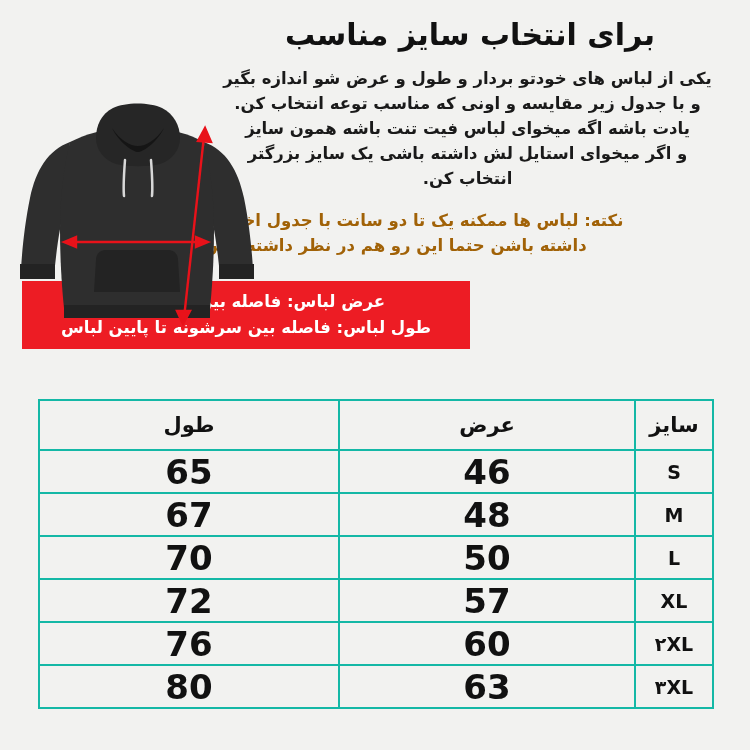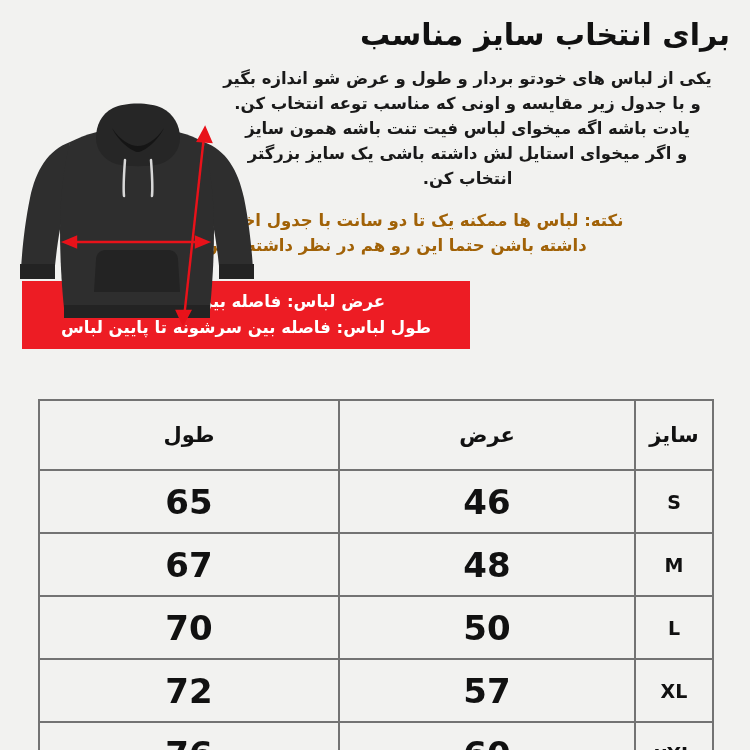--- a/index.html
+++ b/index.html
@@ -29,21 +29,21 @@
     left: 0;
     width: 750px;
     height: 380px;
   }
 
   .headline {
     position: absolute;
     top: 16px;
     right: 20px;
     width: 520px;
-    text-align: right;
+    text-align: center;
     font-size: 30px;
     font-weight: bold;
     color: #111;
     letter-spacing: 0px;
     line-height: 1.25;
   }
 
   .intro {
     position: absolute;
     top: 66px;
@@ -103,25 +103,25 @@
   .size-table {
     position: absolute;
     top: 399px;
     left: 38px;
     width: 674px;
     border-collapse: collapse;
     background: #f2f2f0;
     table-layout: fixed;
   }
   .size-table th, .size-table td {
-    border: 2px solid #737373;
+    border: 2px solid #14b8a6;
     text-align: center;
     color: #111;
     font-weight: bold;
-    padding: 10px;
+    padding: 0;
     height: 41px;
   }
   .size-table col.c-size { width: 78px; }
   .size-table col.c-width { width: 296px; }
   .size-table col.c-len { width: 300px; }
 
   .size-table thead th {
     font-size: 21px;
     height: 48px;
   }

